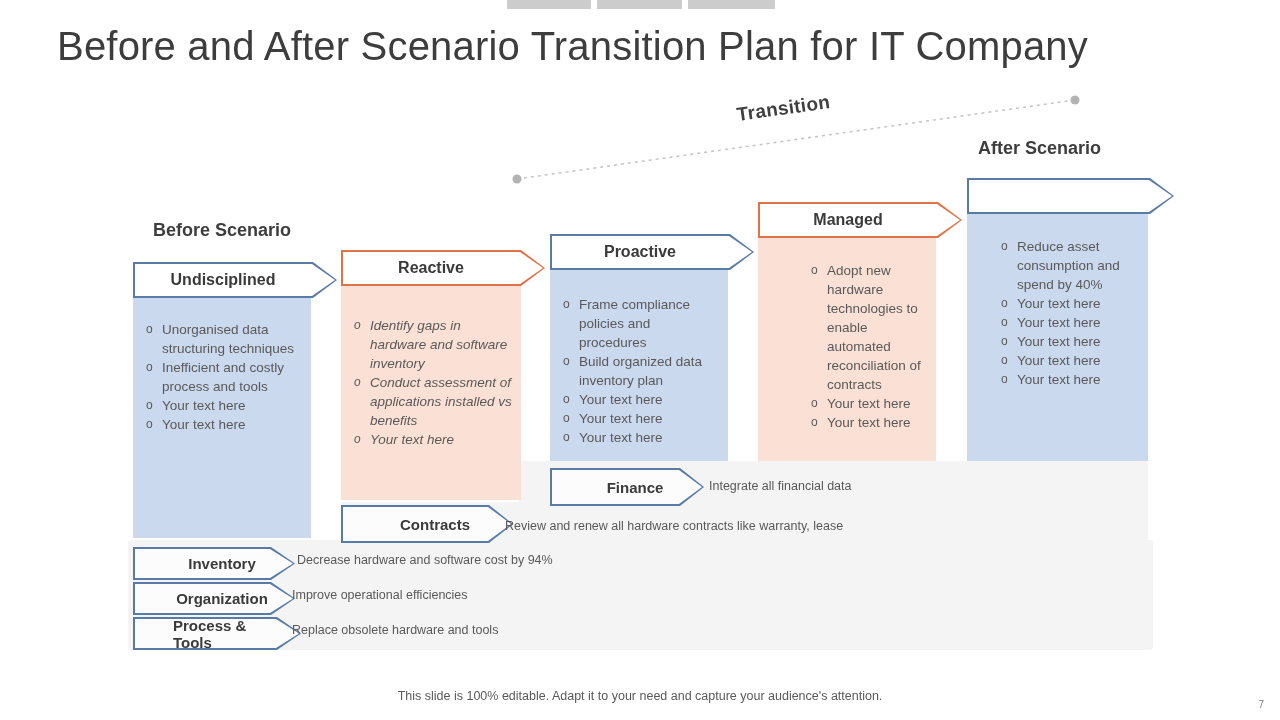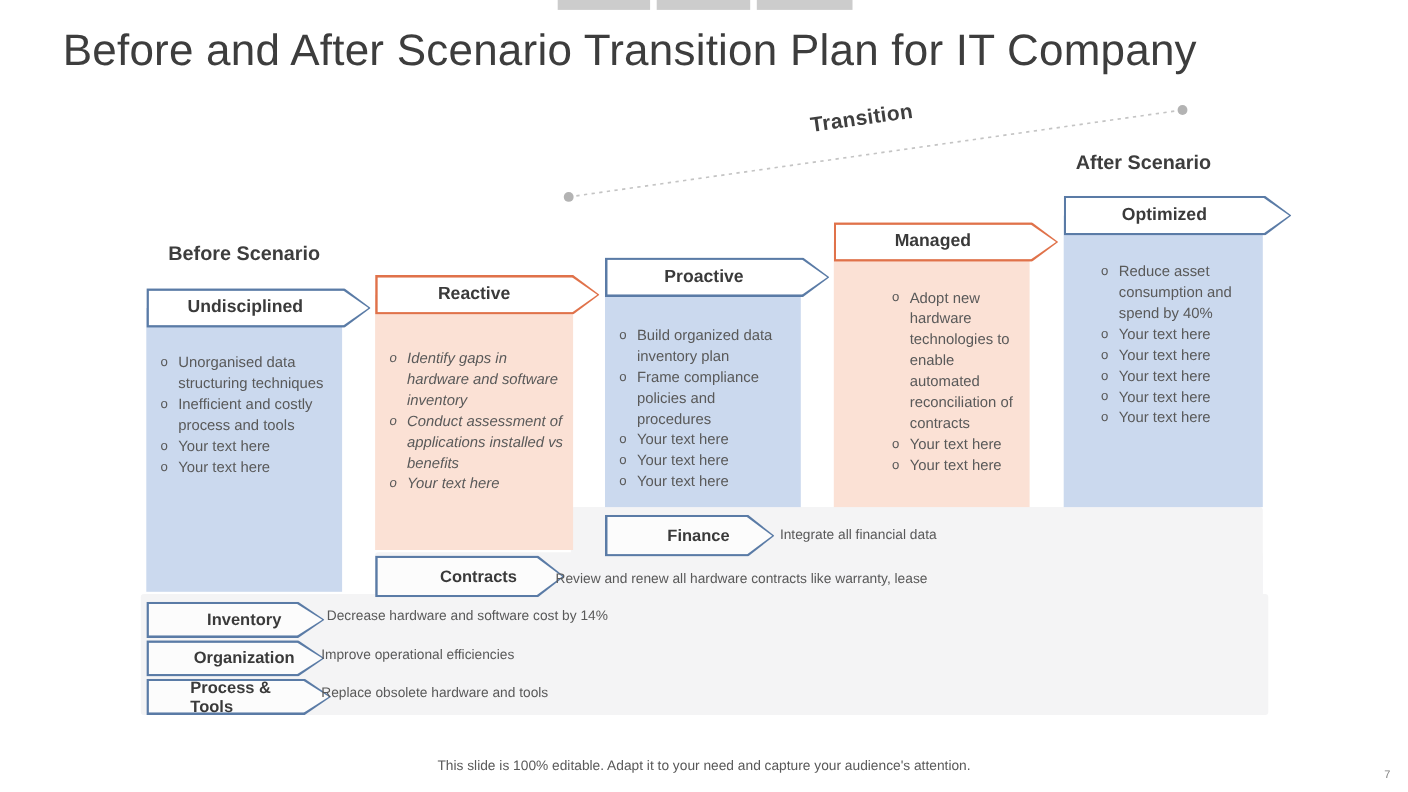--- a/index.html
+++ b/index.html
@@ -125,22 +125,22 @@
     <div class="bullet-item">Your text here</div>
   </div>
 </div>
 <div class="pent stage-pent orange" style="left:341px;top:250px;width:204px;height:36px;">
   <div class="pent-in"></div>
   <span class="lbl">Reactive</span>
 </div>
 
 <div class="col-rect blue" style="left:550px;top:252px;width:178px;height:209px;">
   <div class="bullets" style="padding-top:43px;">
+    <div class="bullet-item">Frame compliance policies and procedures</div>
     <div class="bullet-item">Build organized data inventory plan</div>
-    <div class="bullet-item">Frame compliance policies and procedures</div>
     <div class="bullet-item">Your text here</div>
     <div class="bullet-item">Your text here</div>
     <div class="bullet-item">Your text here</div>
   </div>
 </div>
 <div class="pent stage-pent blue" style="left:550px;top:234px;width:204px;height:36px;">
   <div class="pent-in"></div>
   <span class="lbl">Proactive</span>
 </div>
 
@@ -161,40 +161,39 @@
     <div class="bullet-item">Reduce asset consumption and spend by 40%</div>
     <div class="bullet-item">Your text here</div>
     <div class="bullet-item">Your text here</div>
     <div class="bullet-item">Your text here</div>
     <div class="bullet-item">Your text here</div>
     <div class="bullet-item">Your text here</div>
   </div>
 </div>
 <div class="pent stage-pent blue" style="left:967px;top:178px;width:207px;height:36px;">
   <div class="pent-in"></div>
-  <span class="lbl">Optimized</span>
 </div>
 
 <div class="pent row-pent blue" style="left:550px;top:468px;width:154px;height:38px;">
   <div class="pent-in"></div>
   <span class="lbl">Finance</span>
 </div>
 <div class="row-desc" style="left:709px;top:479px;">Integrate all financial data</div>
 
 <div class="pent row-pent blue" style="left:341px;top:505px;width:172px;height:38px;">
   <div class="pent-in"></div>
   <span class="lbl">Contracts</span>
 </div>
 <div class="row-desc" style="left:505px;top:519px;">Review and renew all hardware contracts like warranty, lease</div>
 
 <div class="pent row-pent blue" style="left:133px;top:547px;width:162px;height:33px;">
   <div class="pent-in"></div>
   <span class="lbl">Inventory</span>
 </div>
-<div class="row-desc" style="left:297px;top:553px;">Decrease hardware and software cost by 14%</div>
+<div class="row-desc" style="left:297px;top:553px;">Decrease hardware and software cost by 94%</div>
 
 <div class="pent row-pent blue" style="left:133px;top:582px;width:162px;height:33px;">
   <div class="pent-in"></div>
   <span class="lbl">Organization</span>
 </div>
 <div class="row-desc" style="left:292px;top:588px;">Improve operational efficiencies</div>
 
 <div class="pent row-pent blue" style="left:133px;top:617px;width:168px;height:33px;">
   <div class="pent-in"></div>
   <span class="lbl">Process &amp; Tools</span>

